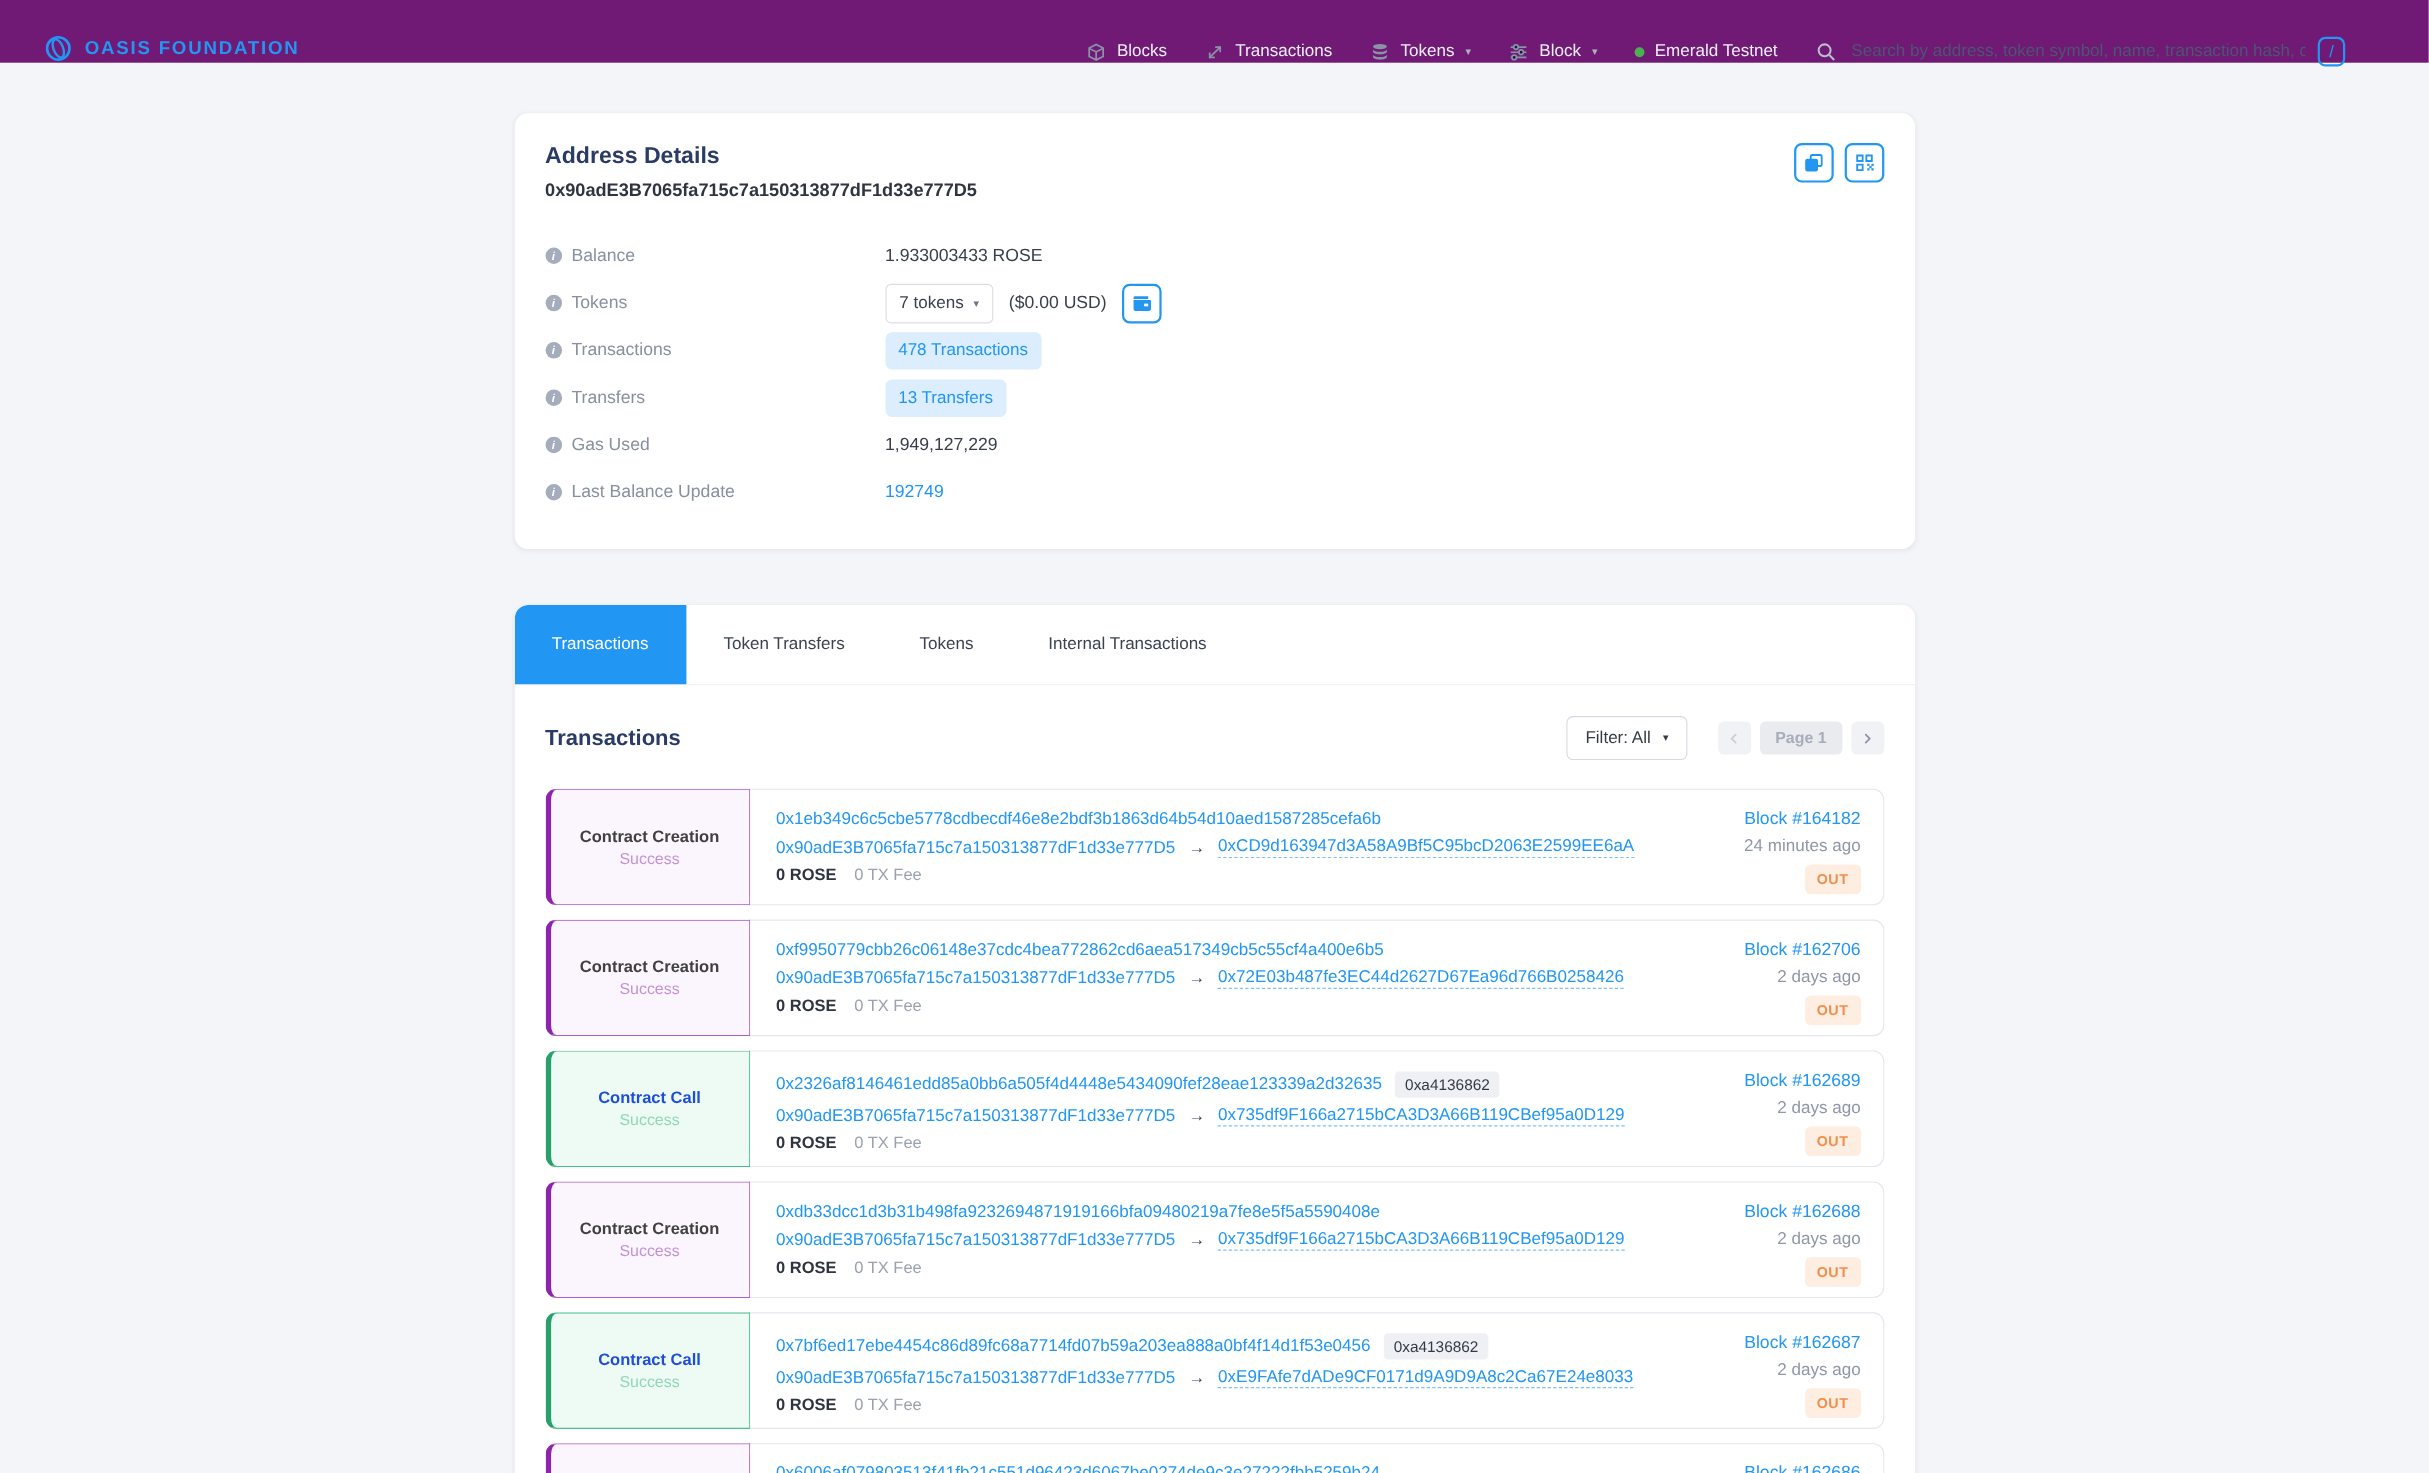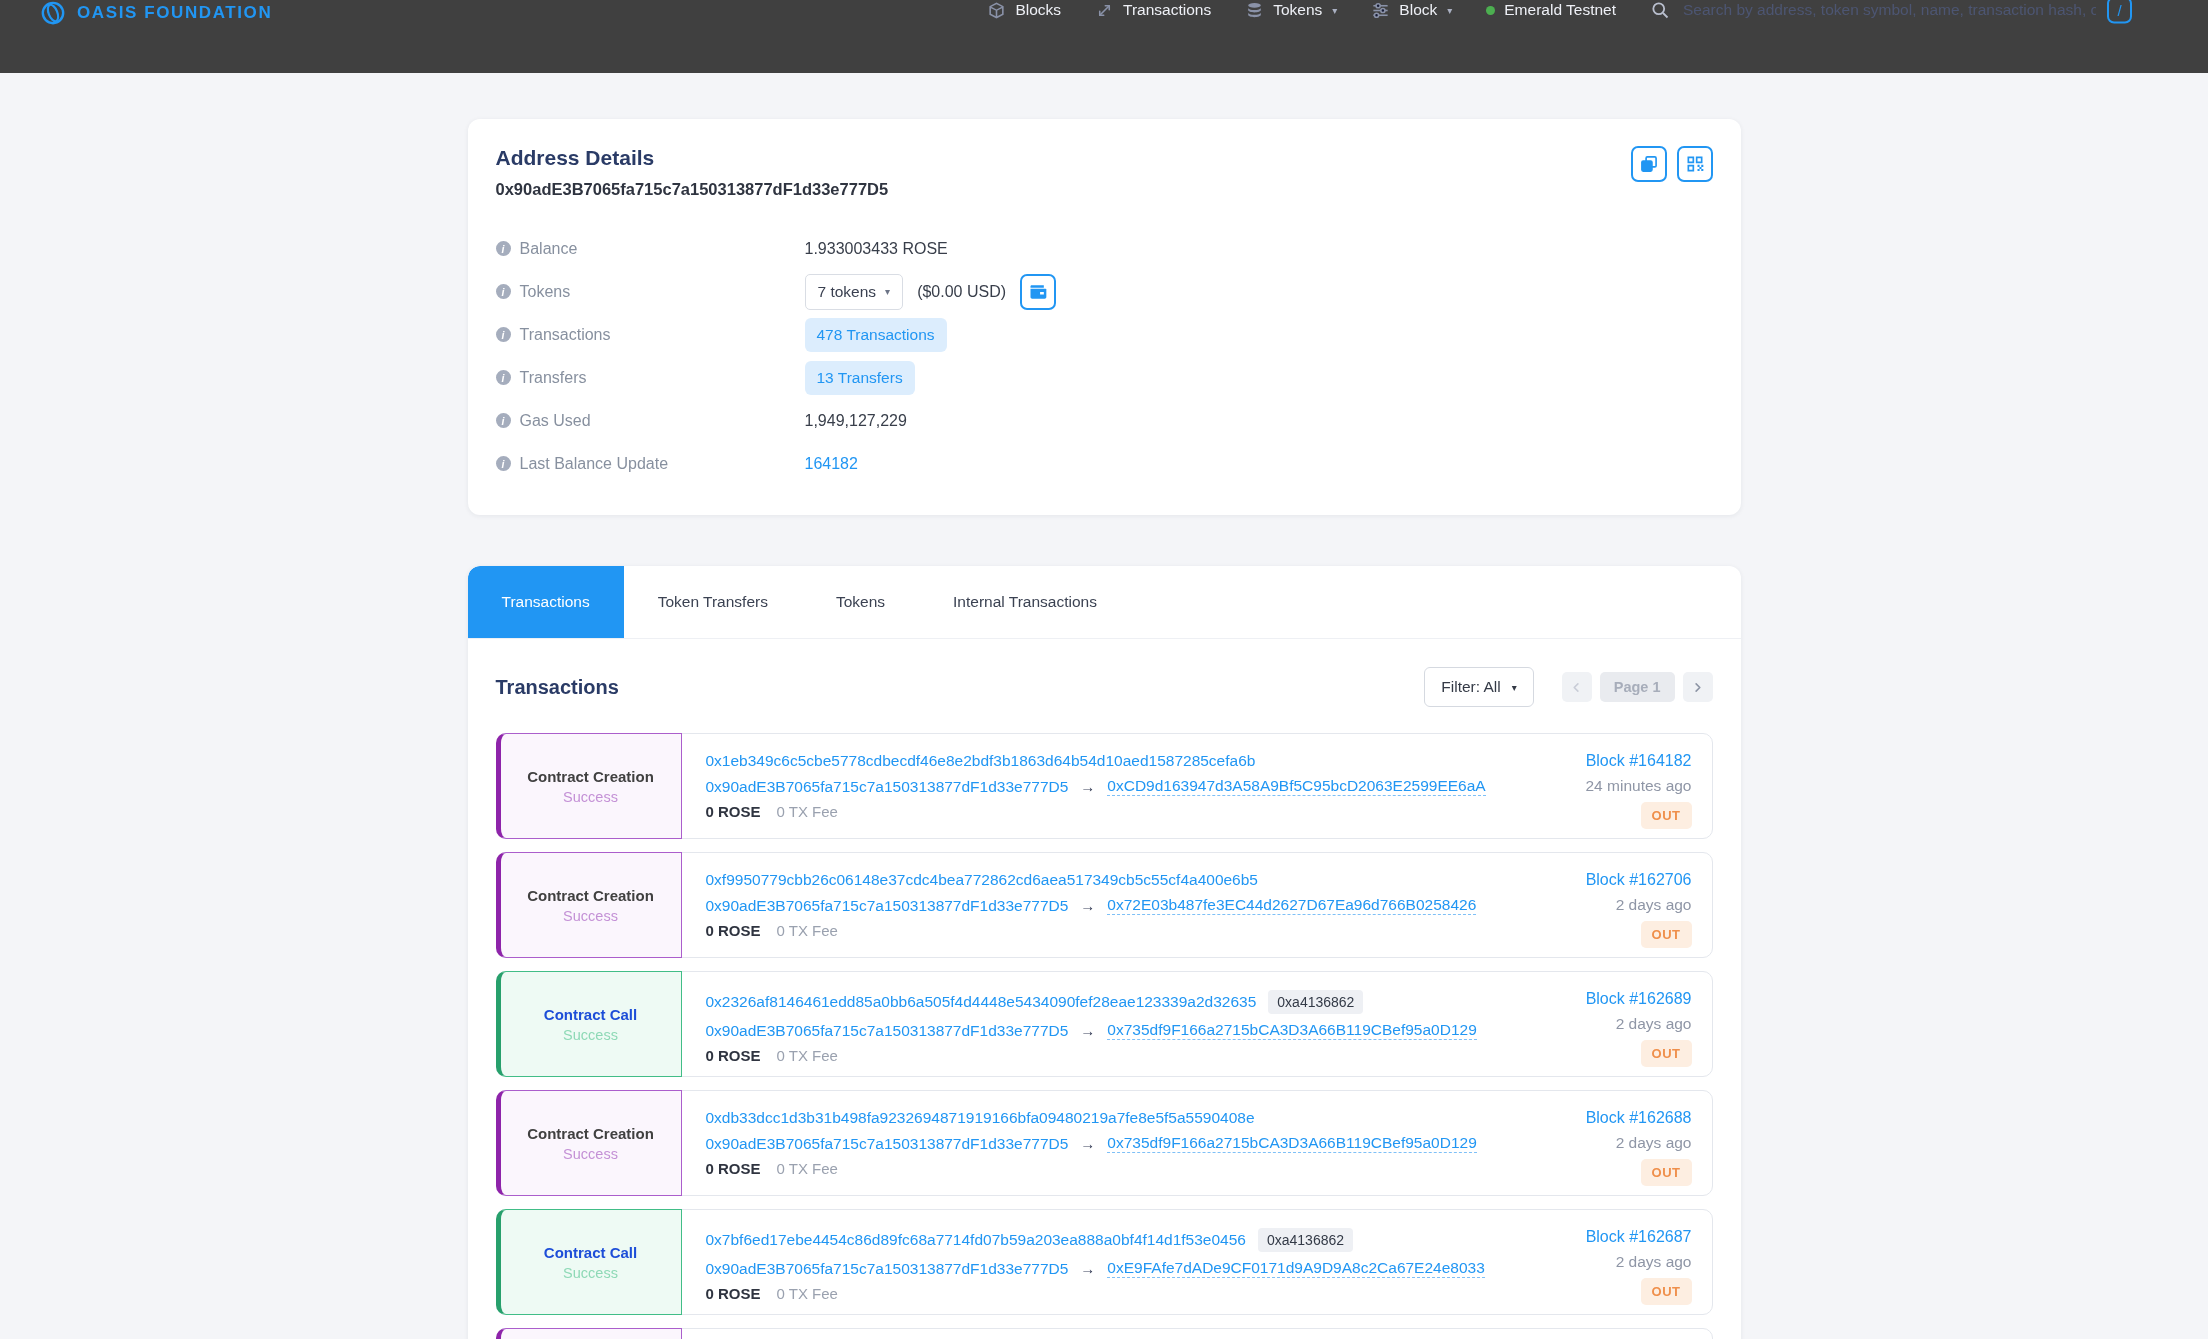--- a/index.html
+++ b/index.html
@@ -5,22 +5,22 @@
   * { box-sizing: border-box; margin: 0; padding: 0; }
   html,body { width: 2208px; height: 1339px; overflow: hidden; }
   body {
     background: #f4f5f8;
     font-family: "Liberation Sans", sans-serif;
     color: #383e4a;
   }
 
   
   .navbar {
-    height: 73px; background: #404040;
-    display: flex; align-items: flex-start;
+    height: 57px; background: #701a75;
+    display: flex; align-items: flex-end;
     padding: 0 76px 0 40px;
   }
   .brand { display: flex; align-items: center; gap: 11px; cursor: pointer; }
   .brand-name {
     color: #2196f3; font-weight: bold; font-size: 17px; letter-spacing: 1.6px;
   }
   .nav-menu { margin-left: auto; display: flex; align-items: center; gap: 34px; }
   .nav-item {
     display: flex; align-items: center; gap: 9px;
     color: #eef0f6; font-size: 15.5px; cursor: pointer; white-space: nowrap;
@@ -330,21 +330,21 @@
           <span>1,949,127,229</span>
         </div>
       </div>
 
       <div class="d-row">
         <div class="d-label">
           <span class="info-i">i</span>
           <span>Last Balance Update</span>
         </div>
         <div class="d-value">
-          <span class="blue-link">164182</span>
+          <span class="blue-link">192749</span>
         </div>
       </div>
     </div>
   </div>
 
   <div class="card tabs-panel">
     <div class="tabs">
       <div class="tab active">Transactions</div>
       <div class="tab">Token Transfers</div>
       <div class="tab">Tokens</div>

